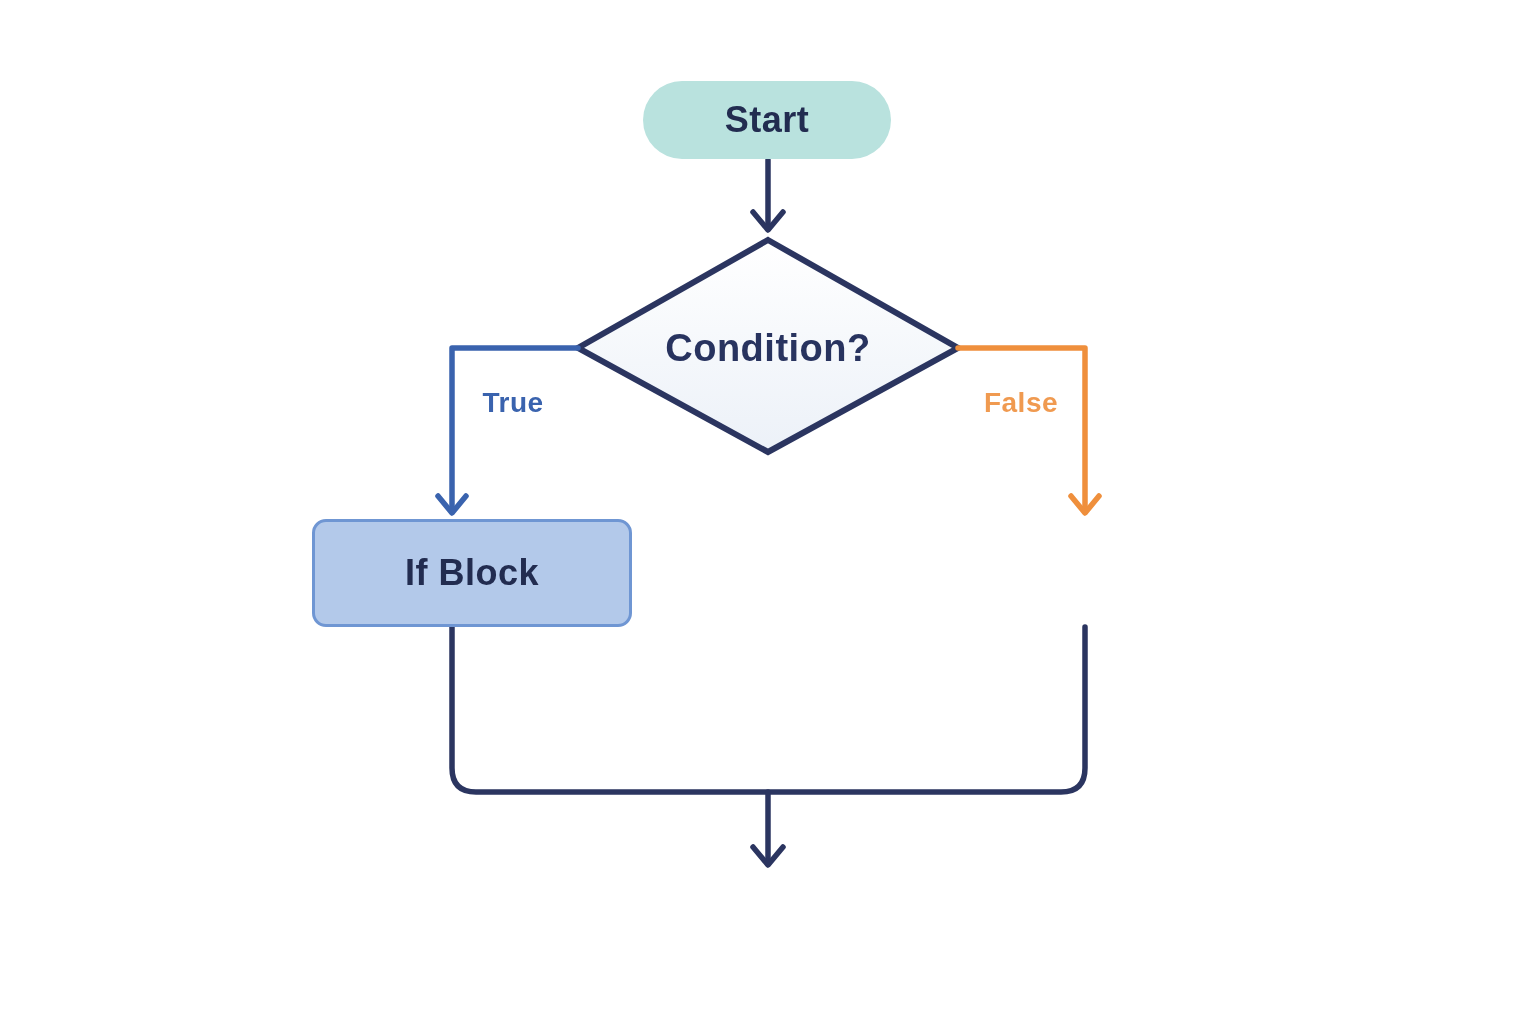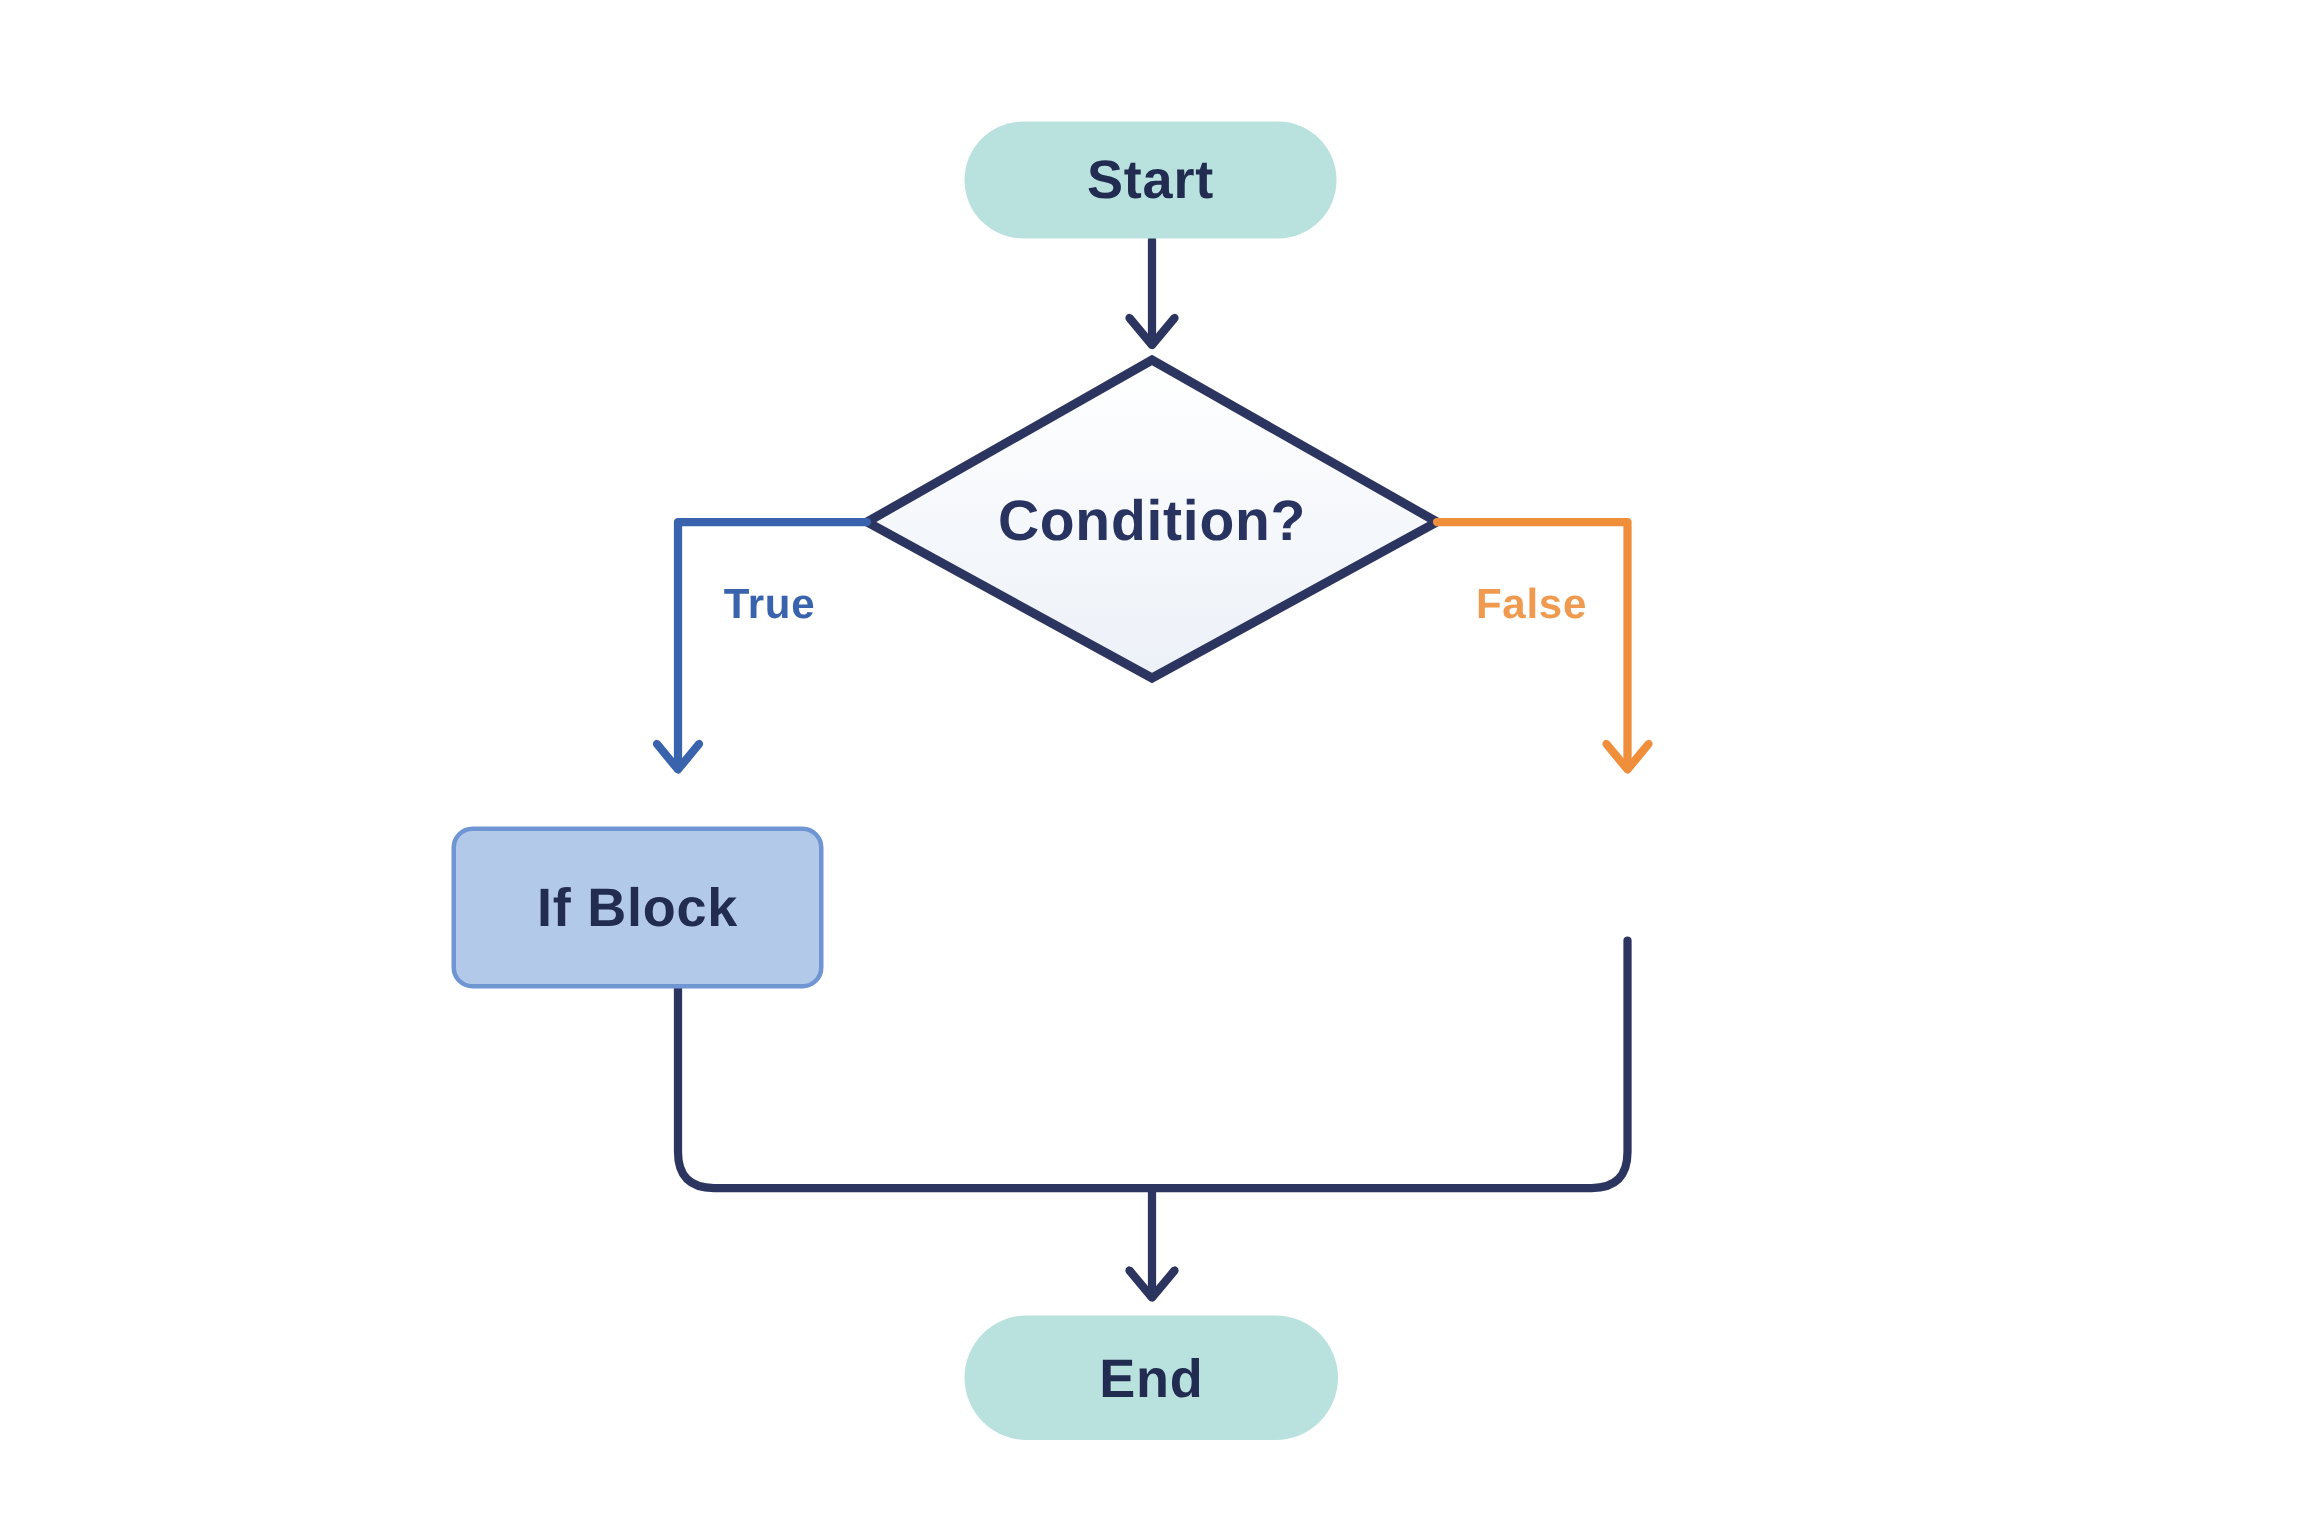--- a/index.html
+++ b/index.html
@@ -71,24 +71,23 @@
     left:608px;top:320px;width:320px;height:56px;
     font-size:38px;
     color:#28335f;
     background:transparent;
   }
   .block{
     border-radius:14px;
     font-size:36px;
   }
   .node-if{
-    left:301px;top:519px;width:248px;height:108px;
+    left:312px;top:519px;width:320px;height:108px;
     background:var(--blue-fill);
     border:3px solid var(--blue-border);
-    margin-top:32px;
   }
   .node-else{
     left:920px;top:519px;width:316px;height:108px;
     background:var(--orange-fill);
     border:3px solid var(--orange-border);
   }
   .edge-label{
     position:absolute;
     transform:translate(-50%,-50%);
     font-size:28px;
@@ -142,17 +141,14 @@
 
   <div class="edge-label label-false">
     <span>False</span>
   </div>
 
   <div class="node block node-if">
     <span>If Block</span>
   </div>
 
 
-  <div class="node pill node-end">
-    <span>End</span>
-  </div>
 
 </div>
 
 </body></html>

